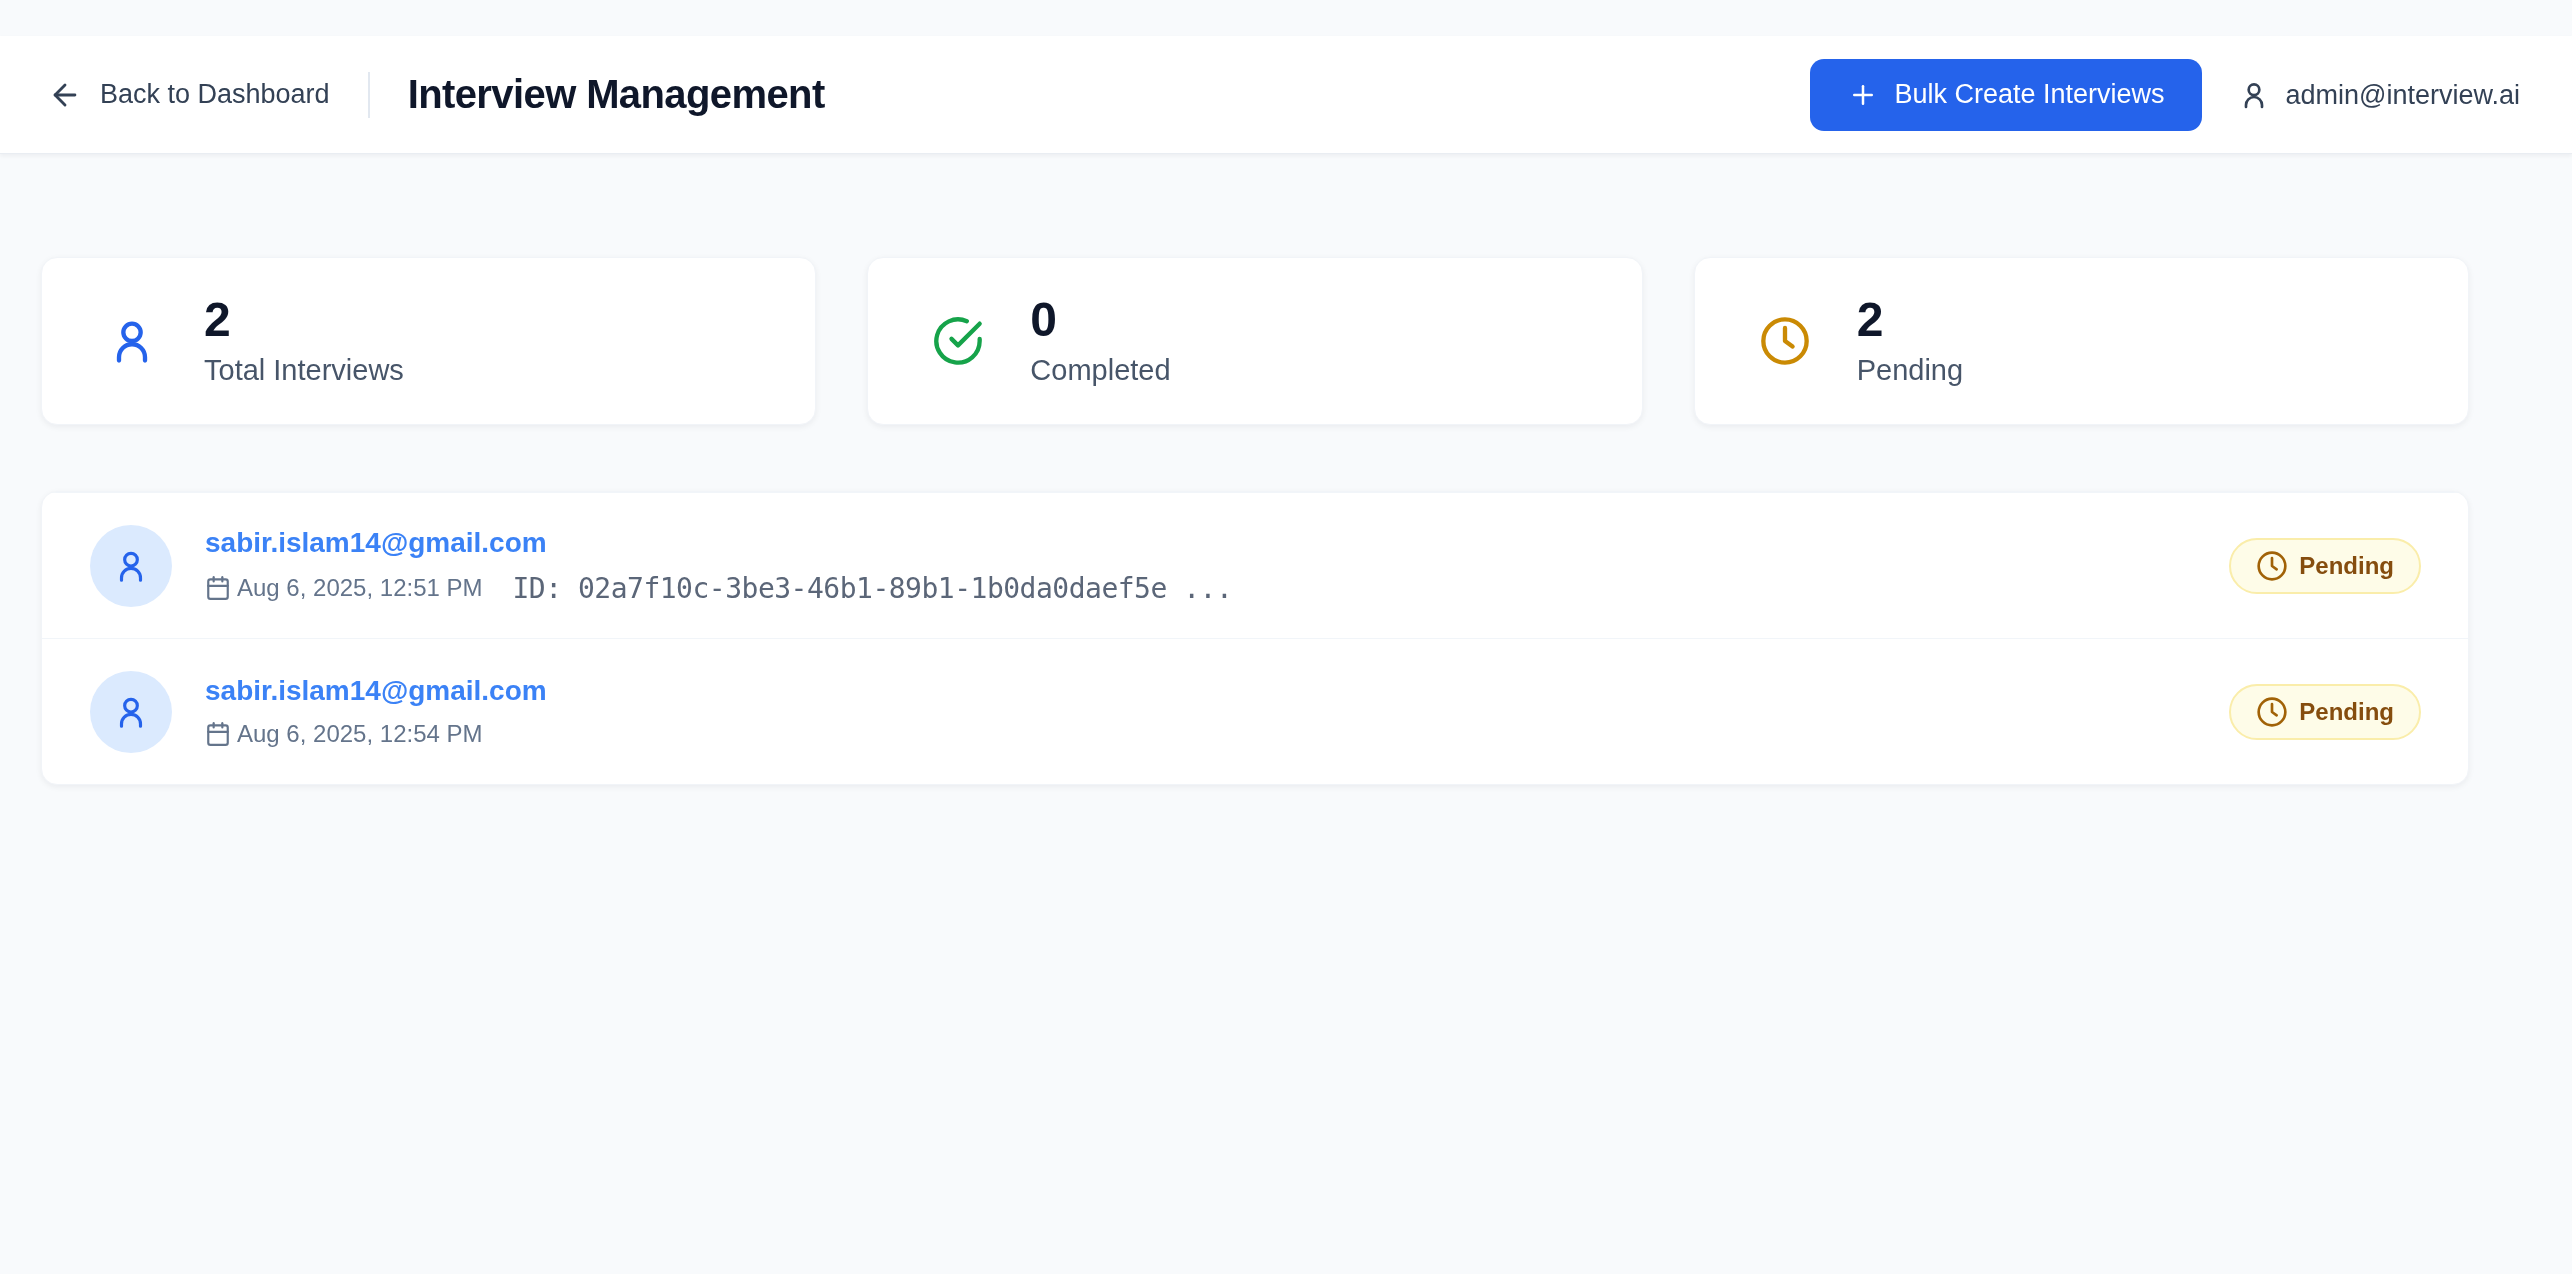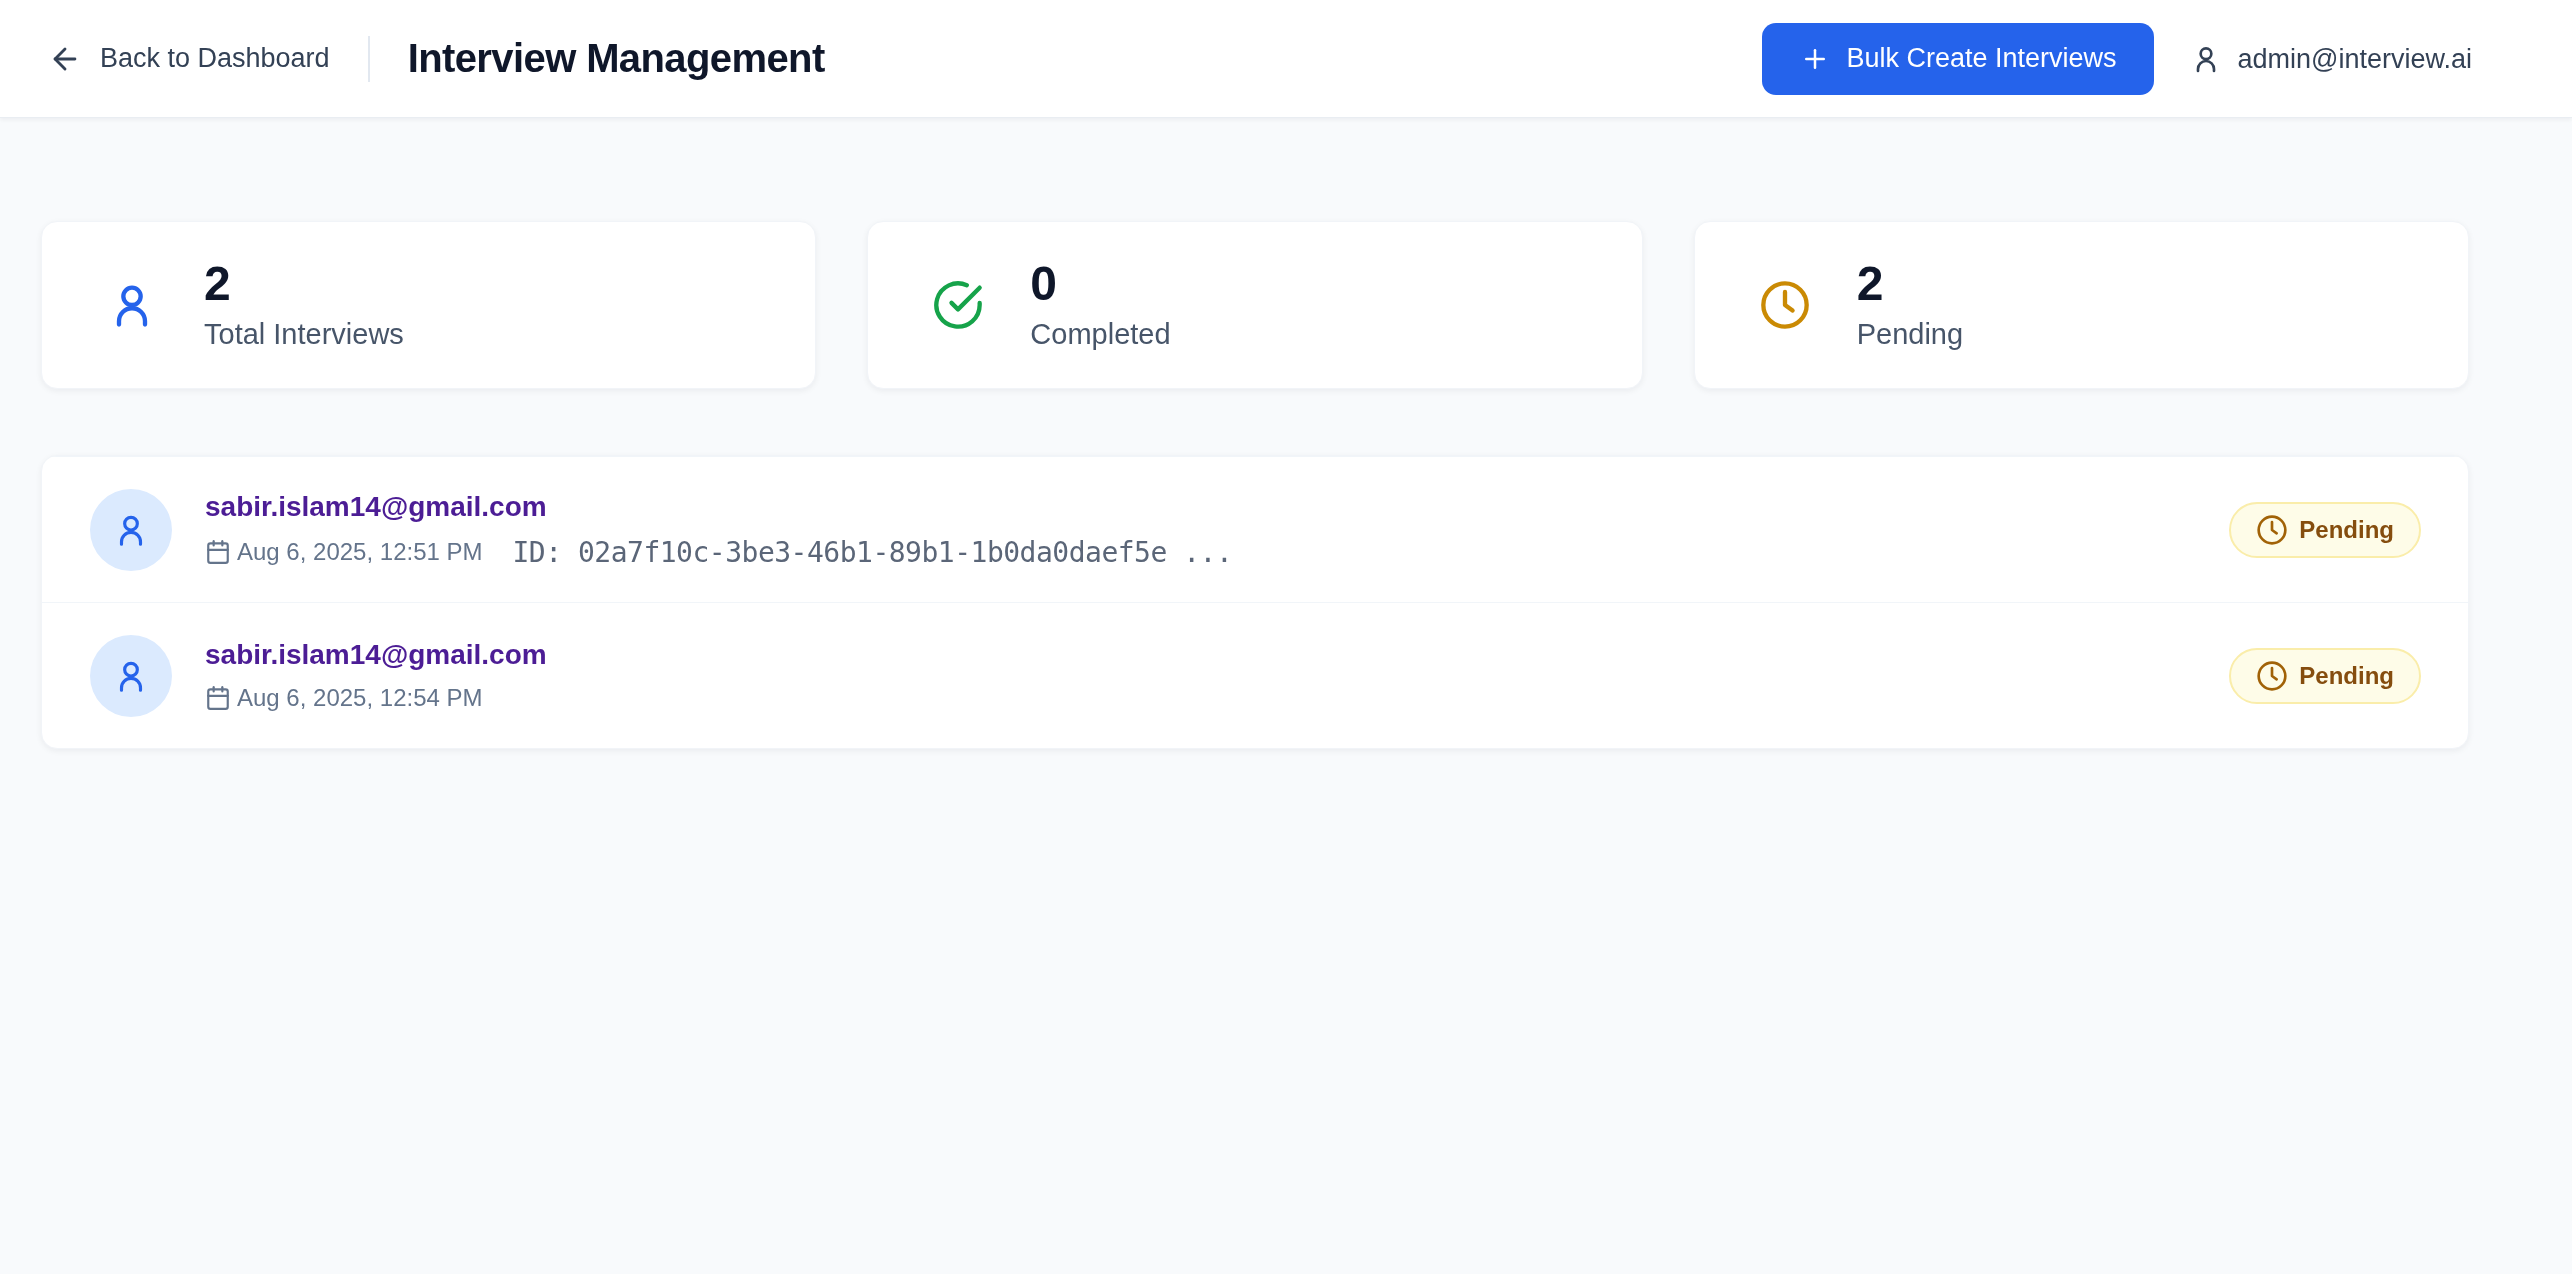--- a/index.html
+++ b/index.html
@@ -7,24 +7,24 @@
   body {
     background:#f8fafc;
     font-family:"Liberation Sans", sans-serif;
     color:#0f172a;
     overflow:hidden;
   }
   
   .header {
     height:118px; background:#ffffff;
     display:flex; align-items:center;
-    padding:0 100px 0 48px;
+    padding:0 52px 0 48px;
     border-bottom:1px solid #e9edf2;
     box-shadow:0 2px 4px rgba(15,23,42,.05);
-    position:relative; z-index:2;
+    position:relative; z-index:2;margin-top:36px;
   }
   .back-btn {
     display:flex; align-items:center; gap:18px;
     color:#334155; font-size:27px; cursor:pointer;
     background:none; border:none; font-family:inherit;
   }
   .back-btn svg { width:34px; height:34px; }
   .v-divider { width:2px; height:46px; background:#e2e8f0; margin:0 38px; }
   .page-title { font-size:40px; font-weight:700; letter-spacing:-0.6px; color:#0f172a; }
   .header-right { margin-left:auto; display:flex; align-items:center; gap:36px; }
@@ -74,21 +74,21 @@
   .row {
     display:flex; align-items:center; height:146px;
     padding:0 47px 0 48px; border-top:1px solid #f1f5f9;
   }
   .avatar {
     width:82px; height:82px; border-radius:50%; background:#dbeafe;
     display:flex; align-items:center; justify-content:center; flex:none;
   }
   .avatar svg { width:38px; height:38px; color:#2563eb; }
   .row-main { margin-left:33px; }
-  .row-email { font-size:28px; font-weight:600; color:#4c1d95; }
+  .row-email { font-size:28px; font-weight:600; color:#3b82f6; }
   .row-meta { display:flex; align-items:center; margin-top:13px; }
   .meta-date { display:flex; align-items:center; gap:6px; color:#64748b; font-size:24px; }
   .meta-date svg { width:26px; height:26px; }
   .meta-id {
     margin-left:30px; font-family:"DejaVu Sans Mono", monospace;
     font-size:28px; color:#5b6678; letter-spacing:-0.5px;
   }
   .badge {
     margin-left:auto; display:flex; align-items:center; gap:11px;
     height:56px; padding:0 25px; border-radius:999px;

